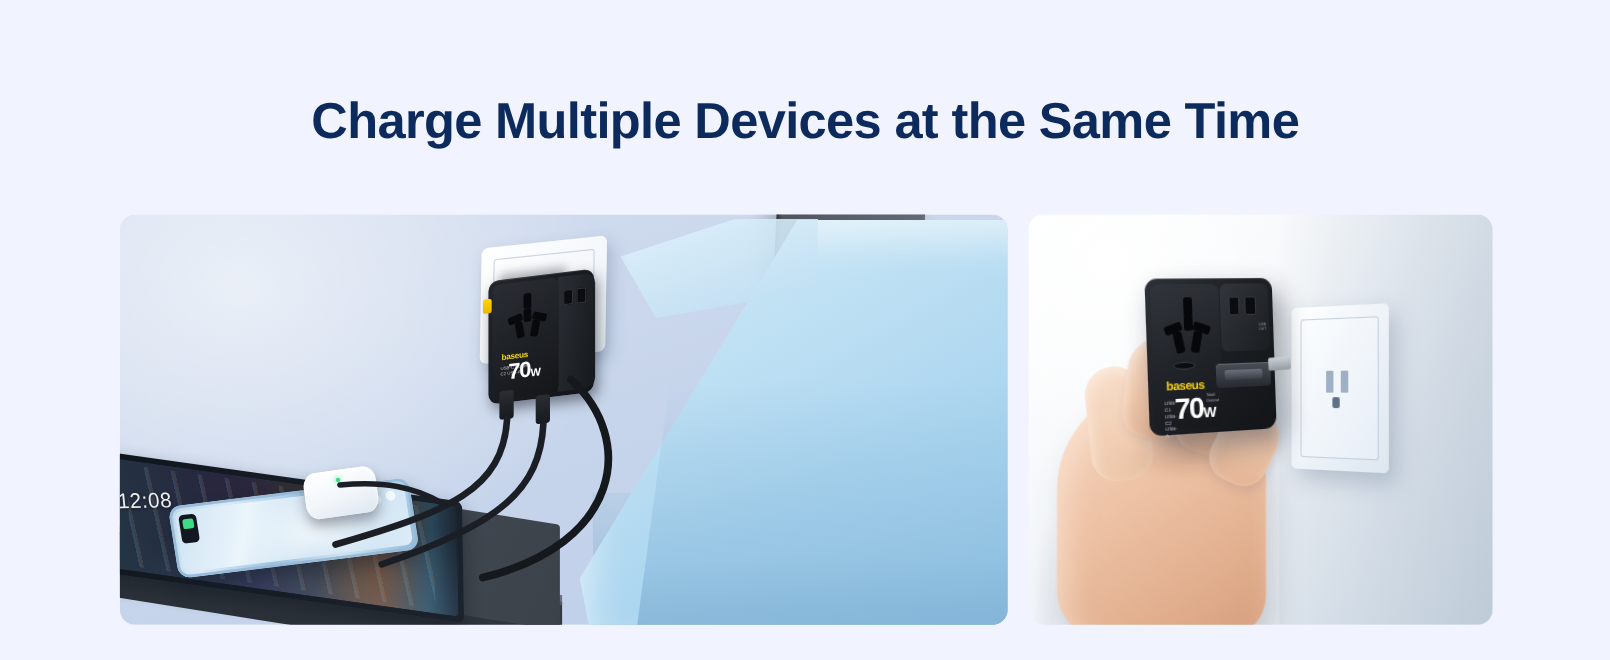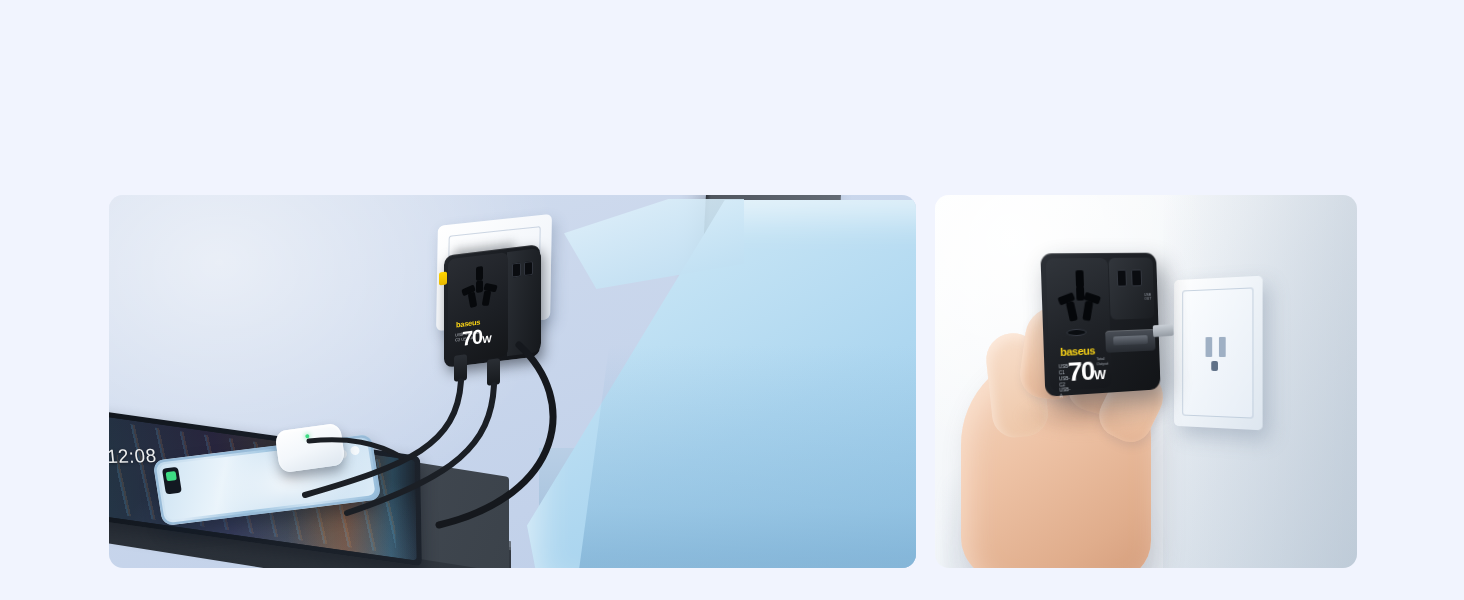--- a/index.html
+++ b/index.html
@@ -391,20 +391,21 @@
     position:absolute; left:0; top:150px; width:230px; height:230px;
     background:radial-gradient(ellipse at 40% 50%, rgba(150,165,185,.32), rgba(150,165,185,0) 68%);
     filter:blur(6px);
   }
 </style>
 </head>
 <body>
 
 <div class="banner">
 
+  <div class="headline">Charge Multiple Devices at the Same Time</div>
 
   <div class="cards">
 
     <div class="card card-left">
       <div class="l-wall"></div>
       <div class="l-wall-sheen"></div>
 
       <div class="headboard"></div>
       <div class="bed-base"></div>
       <div class="pillow"></div>

